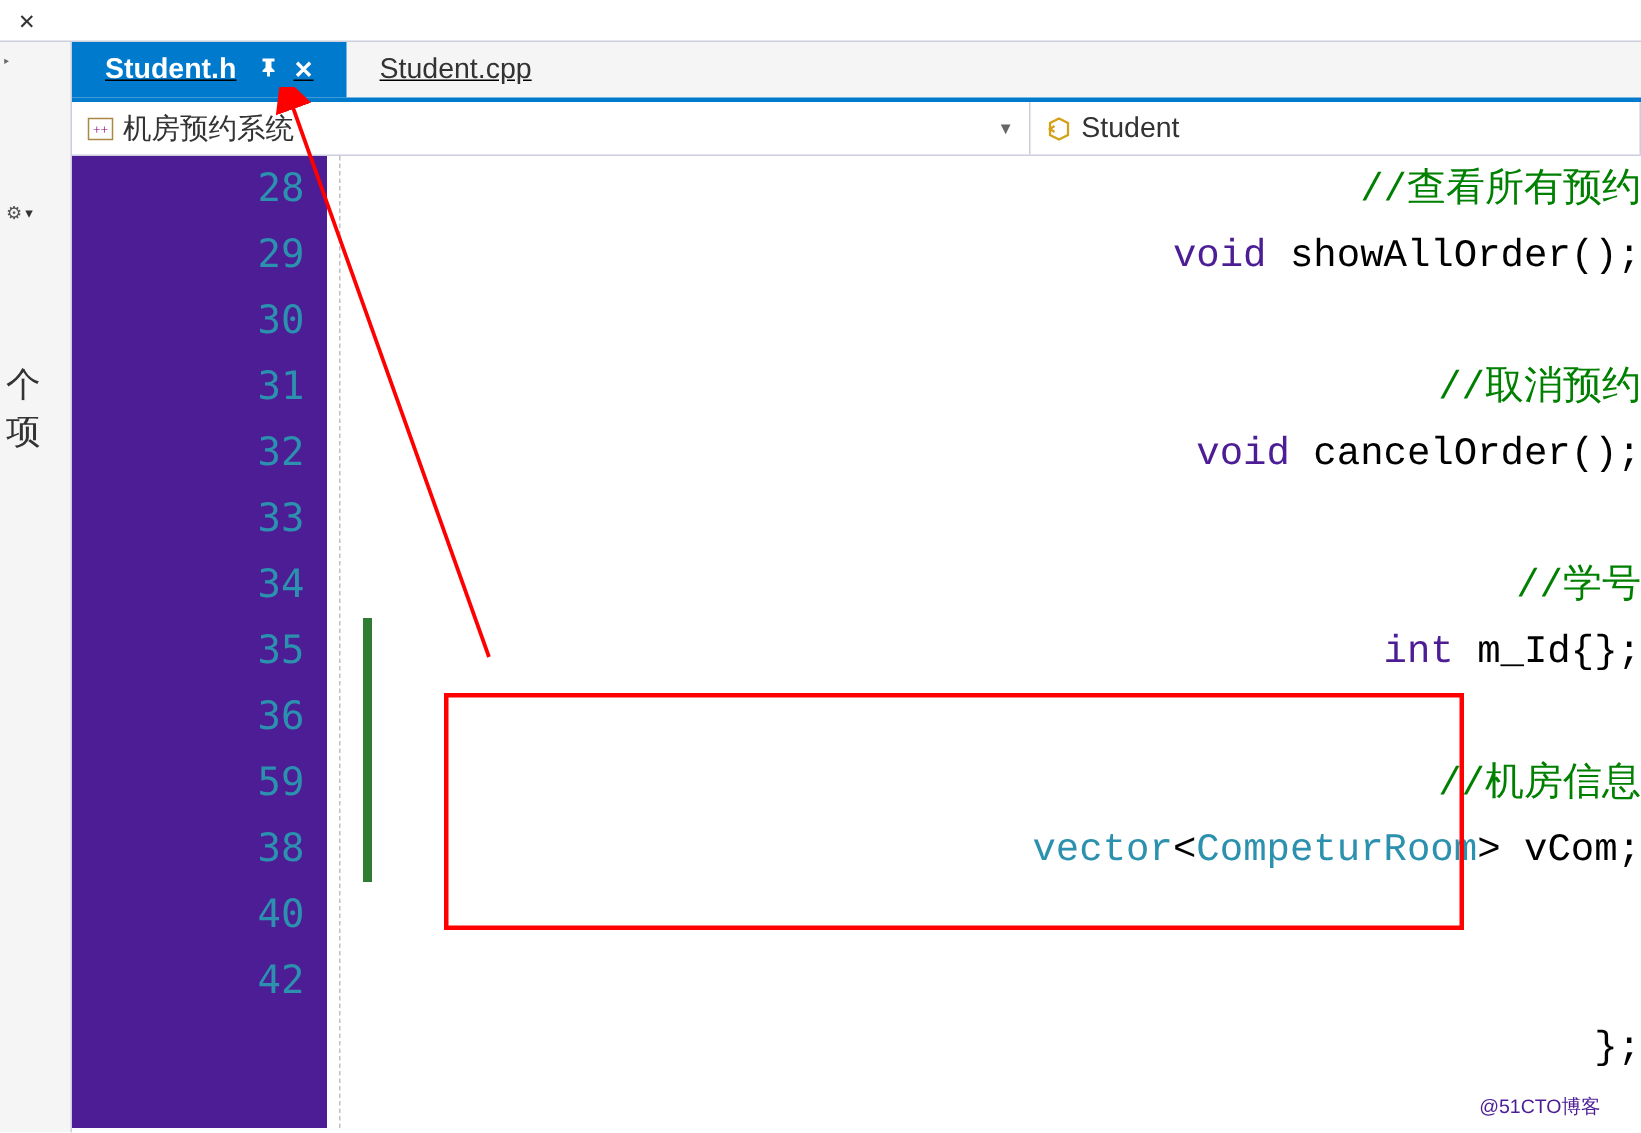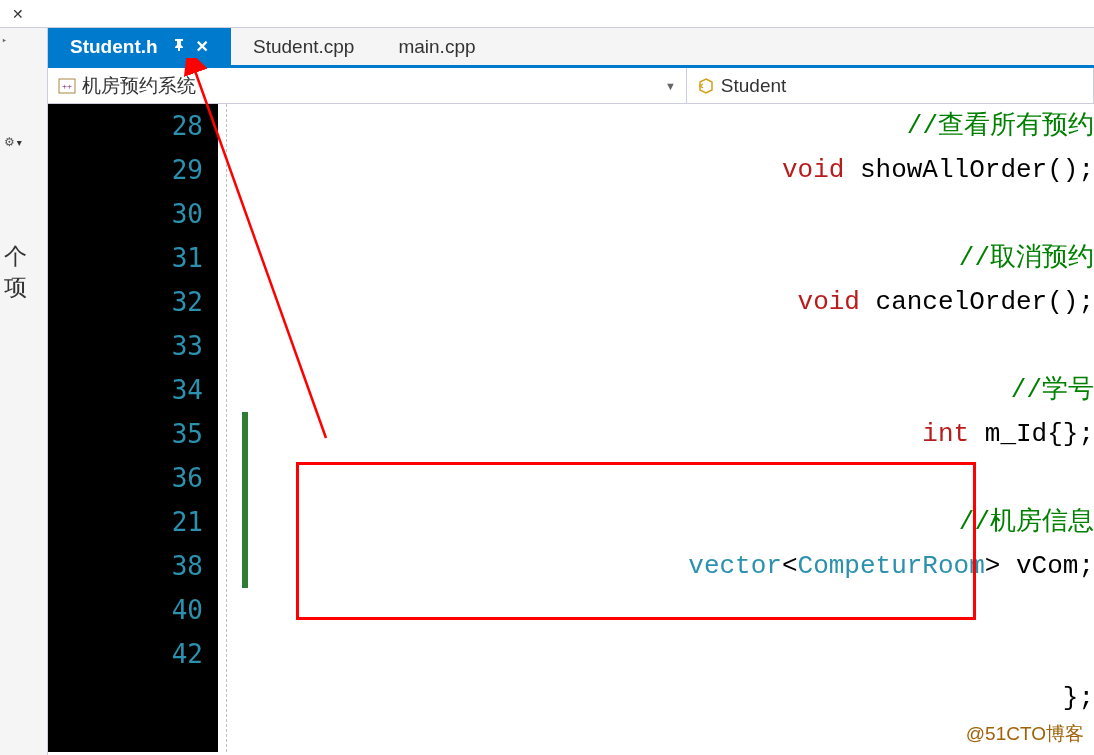--- a/index.html
+++ b/index.html
@@ -55,20 +55,21 @@
       top: 28px;
       right: 0;
       bottom: 0;
     }
     .tabs {
       height: 40px;
       display: flex;
       align-items: stretch;
       border-bottom: 3px solid #007acc;
       background: #f5f5f5;
+      text-decoration: underline;
     }
     .tab {
       display: flex;
       align-items: center;
       padding: 0 22px;
       font-size: 19px;
       color: #333;
       cursor: pointer;
       position: relative;
     }
@@ -122,21 +123,21 @@
       font-size: 26px;
       line-height: 44px;
       display: flex;
       height: calc(100% - 79px);
     }
     .gutter {
       width: 170px;
       text-align: right;
       padding-right: 14px;
       color: #2b91af;
-      background: #000000;
+      background: #4c1d95;
       border-right: 1px solid transparent;
       user-select: none;
     }
     .gutter .ln {
       height: 44px;
       font-family: Consolas, monospace;
     }
     .fold-strip {
       width: 22px;
       position: relative;
@@ -164,37 +165,37 @@
       position: relative;
       white-space: pre;
       color: #000000;
       text-align: right;
     }
     .code-line {
       height: 44px;
       padding-left: 58px;
     }
     .comment { color: #008000; }
-    .keyword { color: #b91c1c; }
+    .keyword { color: #4c1d95; }
     .type { color: #2b91af; }
     .annotation-arrow {
       position: absolute;
       pointer-events: none;
     }
     .red-box {
       position: absolute;
       border: 3px solid #ff0000;
       pointer-events: none;
     }
     .watermark {
       position: absolute;
-      right: 10px;
+      right: 27px;
       bottom: 8px;
-      font-size: 19px;
-      color: #a16207;
+      font-size: 13px;
+      color: #4c1d95;
     }
     .toolbar-gear {
       font-size: 12px;
       color: #555;
       margin-left: 2px;
     }
   </style>
 </head>
 <body>
 
@@ -220,23 +221,20 @@
       <span>Student.h</span>
       <span class="pin-icon">
         <svg width="14" height="14" viewBox="0 0 14 14">
             <path d="M3 1 L11 1 L11 3 L9 3 L9 7 L11 9 L11 10 L8 10 L8 13 L6 13 L6 10 L3 10 L3 9 L5 7 L5 3 L3 3 Z" fill="#fff"></path>
           </svg>
       </span>
       <span class="tab-close">✕</span>
     </div>
     <div class="tab">
       <span>Student.cpp</span>
-    </div>
-    <div class="tab">
-      <span>main.cpp</span>
     </div>
   </div>
 
   <div class="breadcrumb">
     <div class="breadcrumb-cell">
       <span class="bc-icon">
         <svg width="18" height="16" viewBox="0 0 18 16">
             <rect x="1" y="1" width="16" height="14" fill="none" stroke="#a84" stroke-width="1"></rect>
             <text x="4" y="11" font-size="9" fill="#800080" font-family="Consolas">++</text>
           </svg>
@@ -259,21 +257,21 @@
     <div class="gutter" id="gutter">
         <div class="ln">28</div>
         <div class="ln">29</div>
         <div class="ln">30</div>
         <div class="ln">31</div>
         <div class="ln">32</div>
         <div class="ln">33</div>
         <div class="ln">34</div>
         <div class="ln">35</div>
         <div class="ln">36</div>
-        <div class="ln">21</div>
+        <div class="ln">59</div>
         <div class="ln">38</div>
         <div class="ln">40</div>
         <div class="ln">42</div>
       </div>
     <div class="fold-strip">
       <div class="fold-line"></div>
     </div>
     <div class="change-strip" id="change-strip">
         <div class="change-marker" style="top: 308px; height: 176px;"></div>
       </div>

